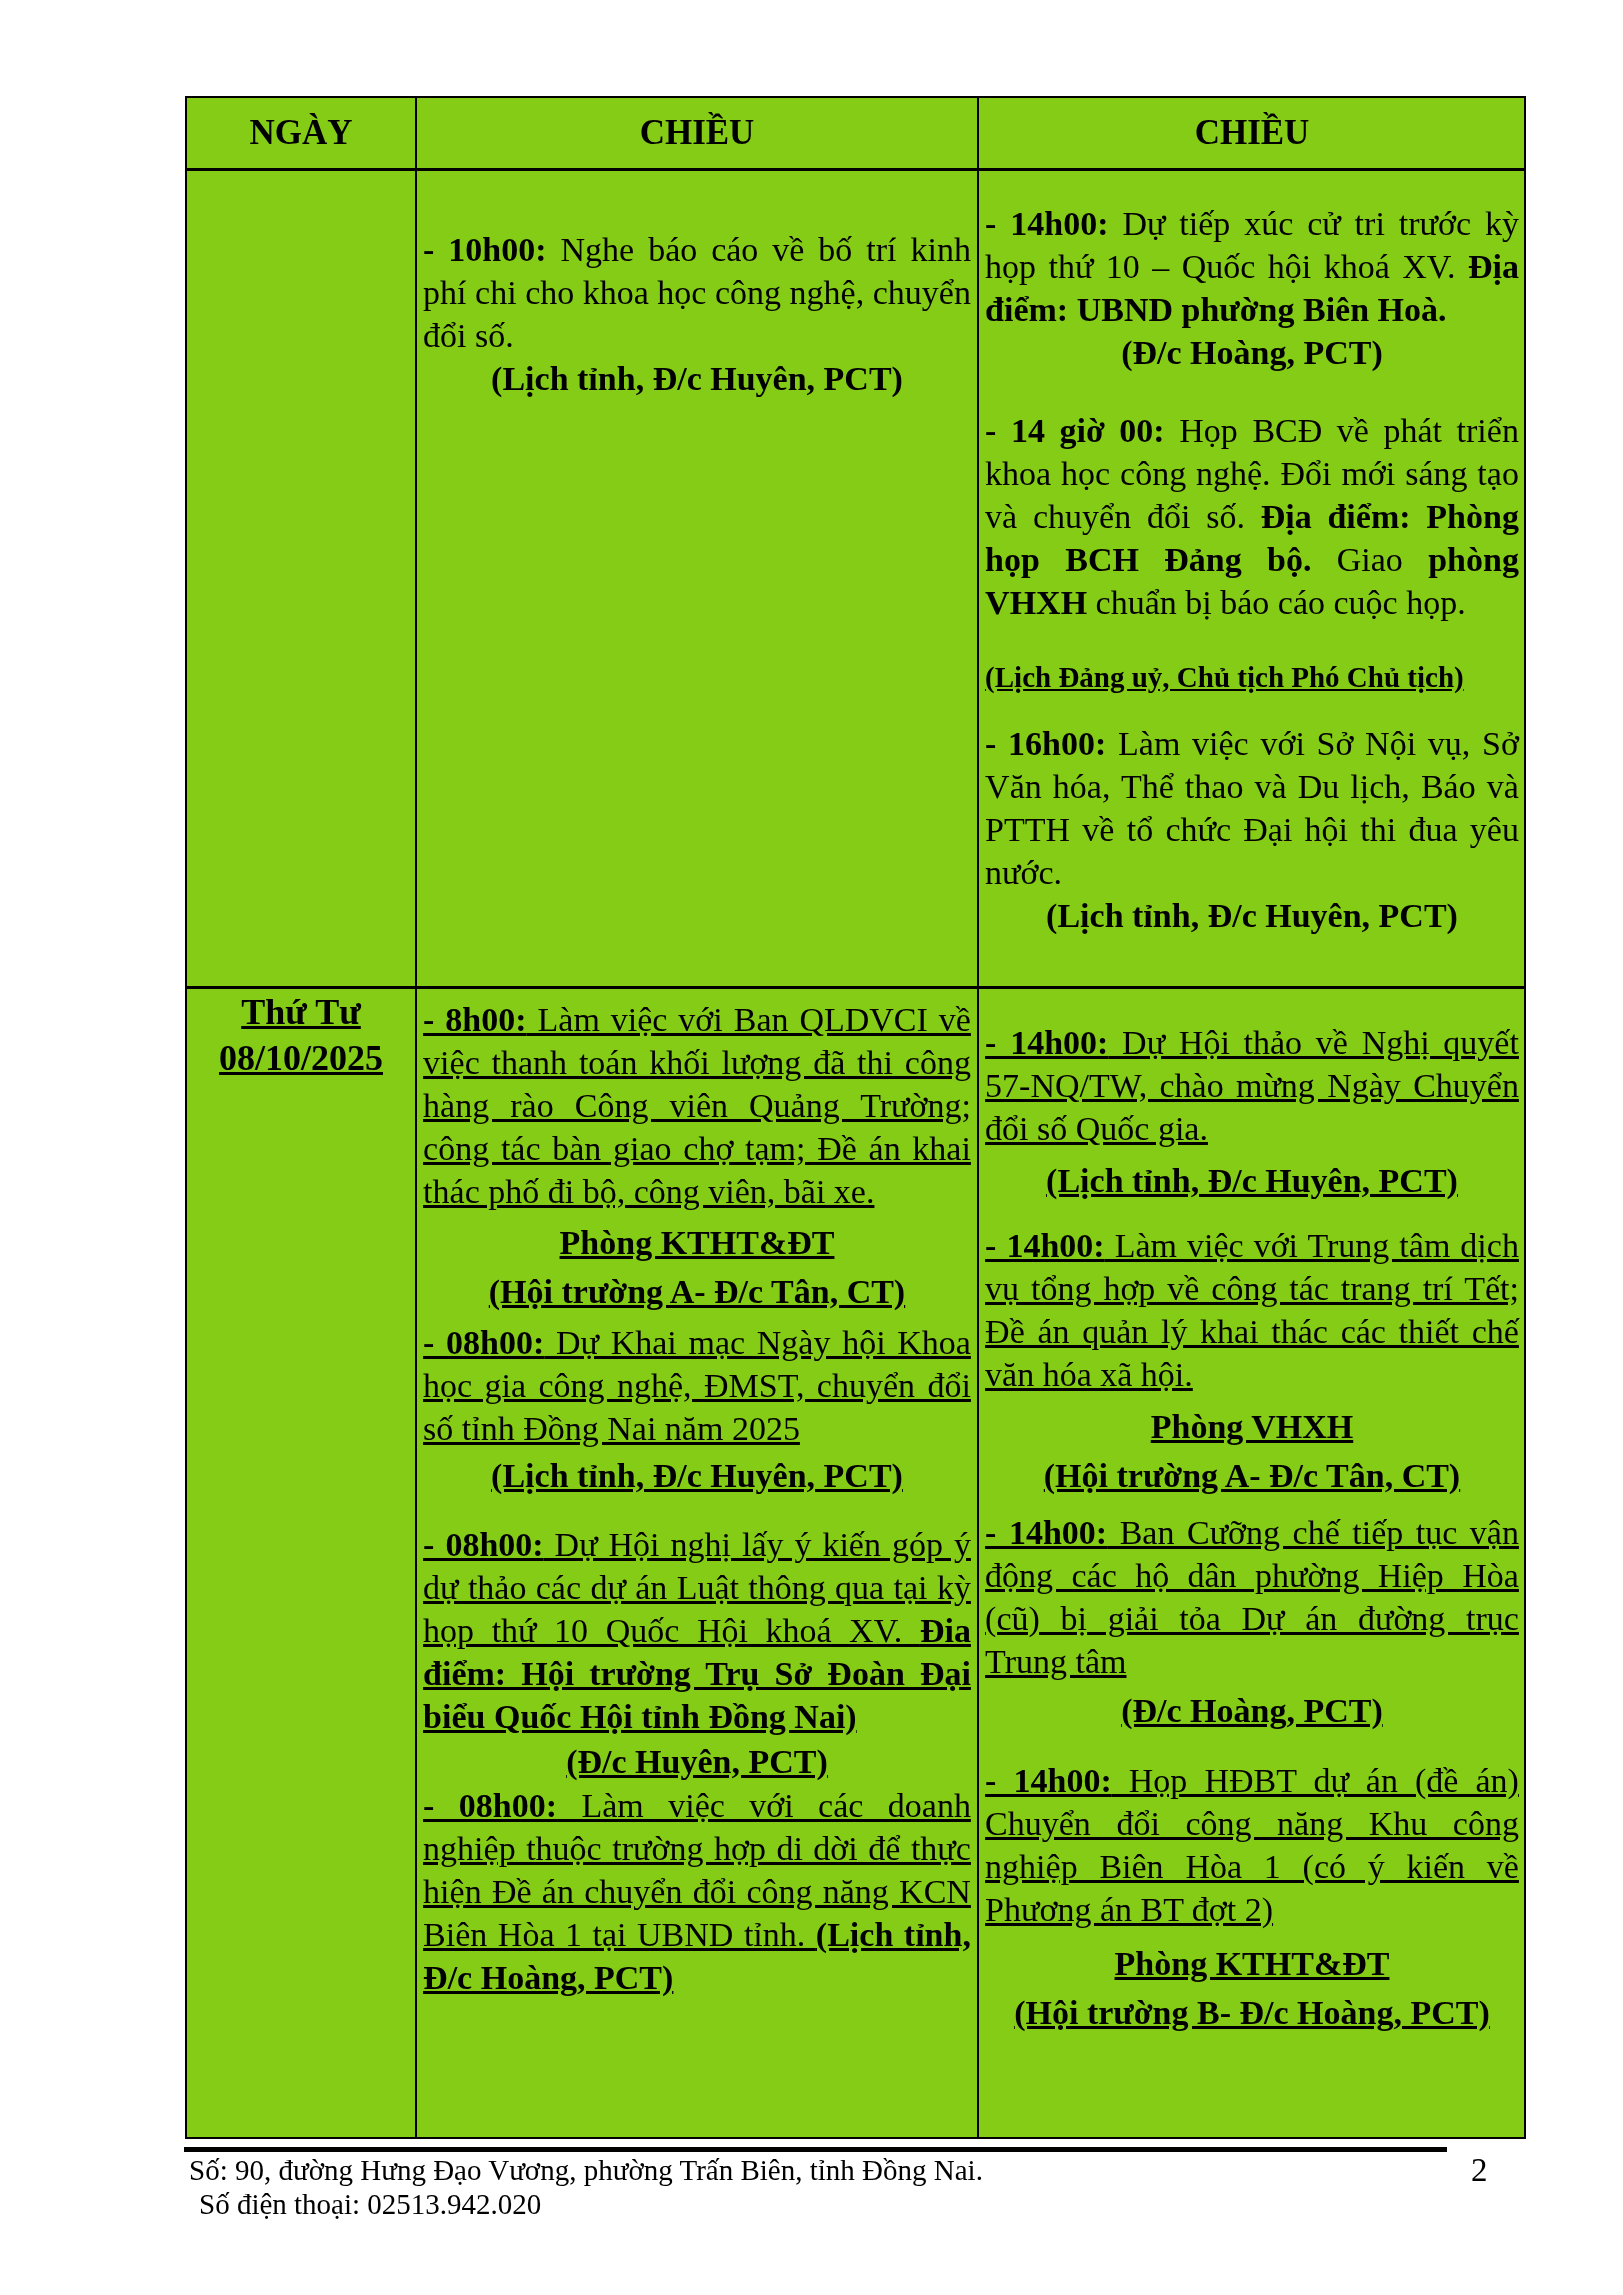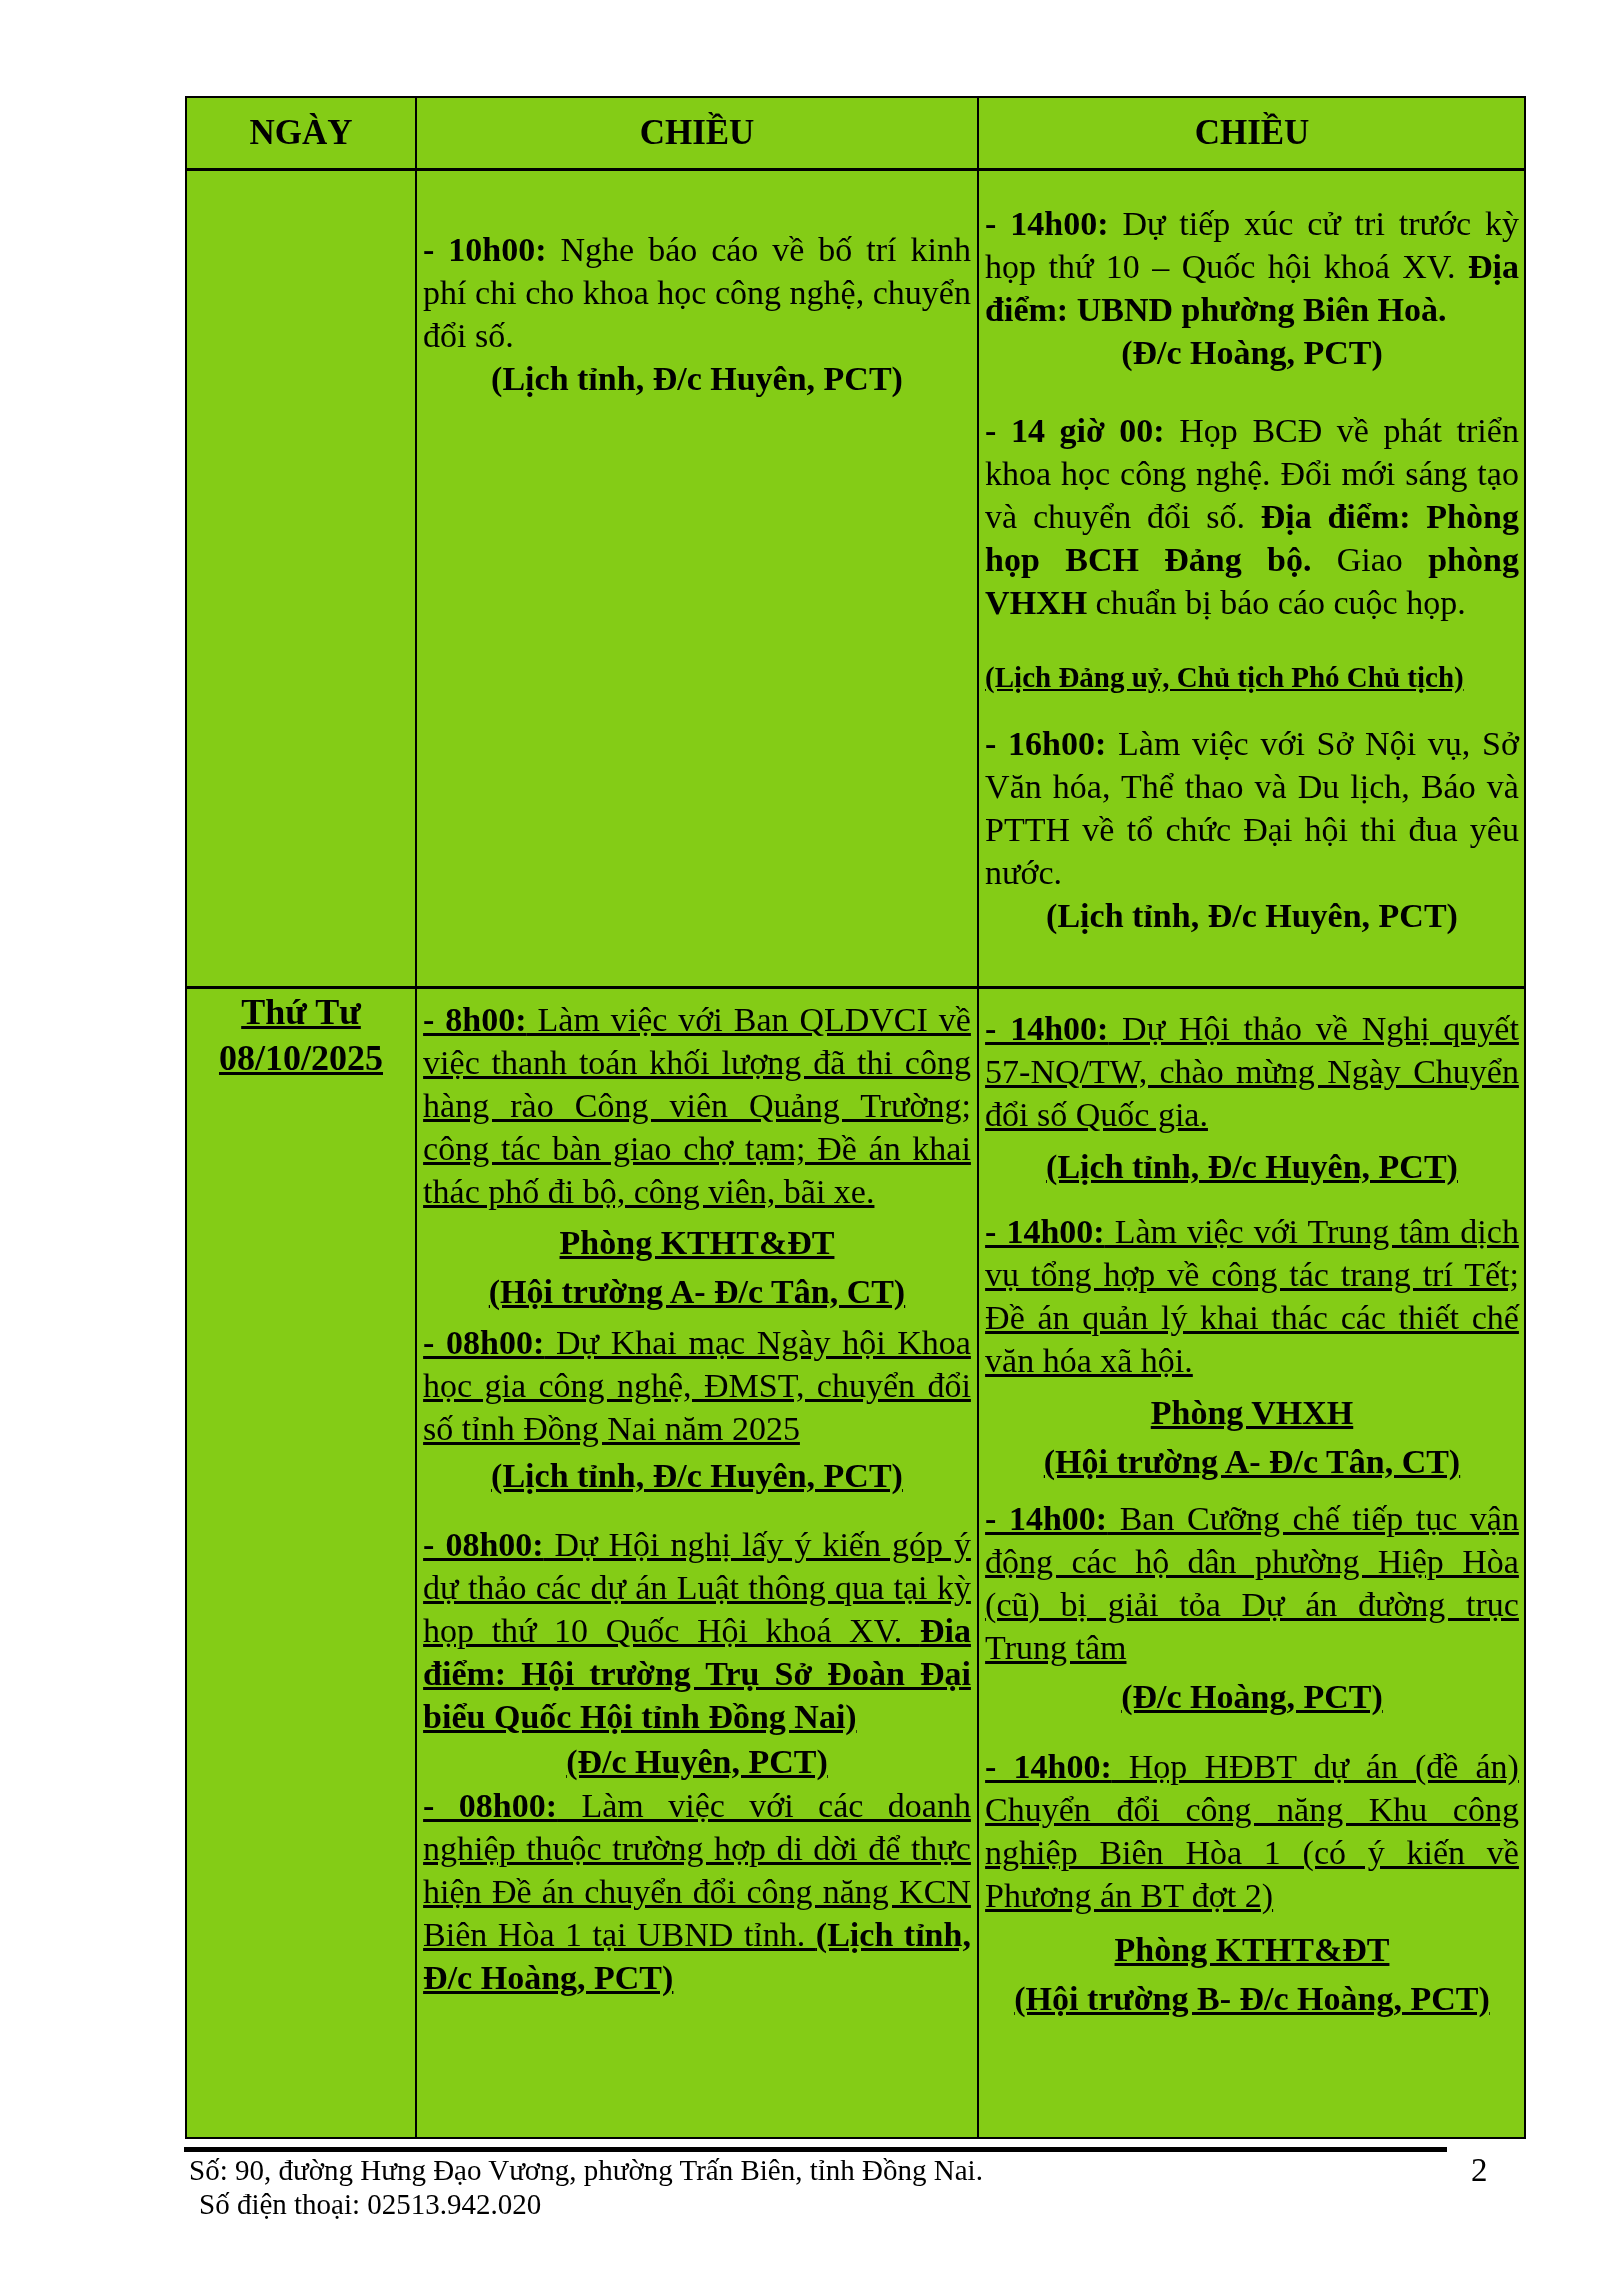--- a/index.html
+++ b/index.html
@@ -108,21 +108,21 @@
       <p class="entry c" style="margin-top:7.7px">Phòng KTHT&amp;ĐT</p>
       <p class="entry c" style="margin-top:6.1px">(Hội trường A- Đ/c Tân, CT)</p>
       <p class="entry" style="margin-top:7.7px"><b>- 08h00:</b><span> Dự Khai mạc Ngày hội Khoa học gia công nghệ, ĐMST, chuyển đổi số tỉnh Đồng Nai năm 2025</span></p>
       <p class="entry c" style="margin-top:4.6px">(Lịch tỉnh, Đ/c Huyên, PCT)</p>
       <p class="entry" style="margin-top:26px"><b>- 08h00:</b><span> Dự Hội nghị lấy ý kiến góp ý dự thảo các dự án Luật thông qua tại kỳ họp thứ 10 Quốc Hội khoá XV. </span><b>Đia điểm: Hội trường Trụ Sở Đoàn Đại biểu Quốc Hội tỉnh Đồng Nai)</b></p>
       <p class="entry c" style="margin-top:1.5px">(Đ/c Huyên, PCT)</p>
       <p class="entry" style="margin-top:1.5px"><b>- 08h00:</b><span> Làm việc với các doanh nghiệp thuộc trường hợp di dời để thực hiện Đề án chuyển đổi công năng KCN Biên Hòa 1 tại UBND tỉnh. </span><b>(Lịch tỉnh, Đ/c Hoàng, PCT)</b></p>
     </div>
 
     <div class="cell r2 last">
-      <p class="entry" style="margin-top:18px"><b>- 14h00:</b><span> Dự Hội thảo về Nghị quyết 57-NQ/TW, chào mừng Ngày Chuyển đổi số Quốc gia.</span></p>
+      <p class="entry" style="margin-top:32px"><b>- 14h00:</b><span> Dự Hội thảo về Nghị quyết 57-NQ/TW, chào mừng Ngày Chuyển đổi số Quốc gia.</span></p>
       <p class="entry c" style="margin-top:9.2px">(Lịch tỉnh, Đ/c Huyên, PCT)</p>
       <p class="entry" style="margin-top:21.4px"><b>- 14h00:</b><span> Làm việc với Trung tâm dịch vụ tổng hợp về công tác trang trí Tết; Đề án quản lý khai thác các thiết chế văn hóa xã hội.</span></p>
       <p class="entry c" style="margin-top:9.2px">Phòng VHXH</p>
       <p class="entry c" style="margin-top:6.1px">(Hội trường A- Đ/c Tân, CT)</p>
       <p class="entry" style="margin-top:13.8px"><b>- 14h00:</b><span> Ban Cưỡng chế tiếp tục vận động các hộ dân phường Hiệp Hòa (cũ) bị giải tỏa Dự án đường trục Trung tâm</span></p>
       <p class="entry c" style="margin-top:6.1px">(Đ/c Hoàng, PCT)</p>
       <p class="entry" style="margin-top:27.5px"><b>- 14h00:</b><span> Họp HĐBT dự án (đề án) Chuyển đổi công năng Khu công nghiệp Biên Hòa 1 (có ý kiến về Phương án BT đợt 2)</span></p>
       <p class="entry c" style="margin-top:10.7px">Phòng KTHT&amp;ĐT</p>
       <p class="entry c" style="margin-top:6.1px">(Hội trường B- Đ/c Hoàng, PCT)</p>
     </div>

